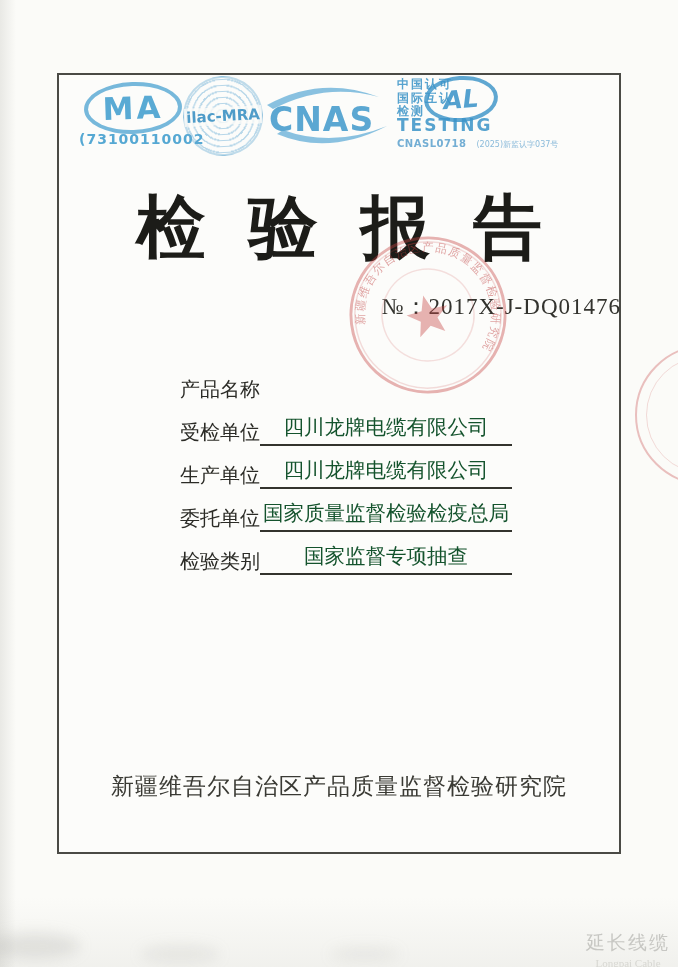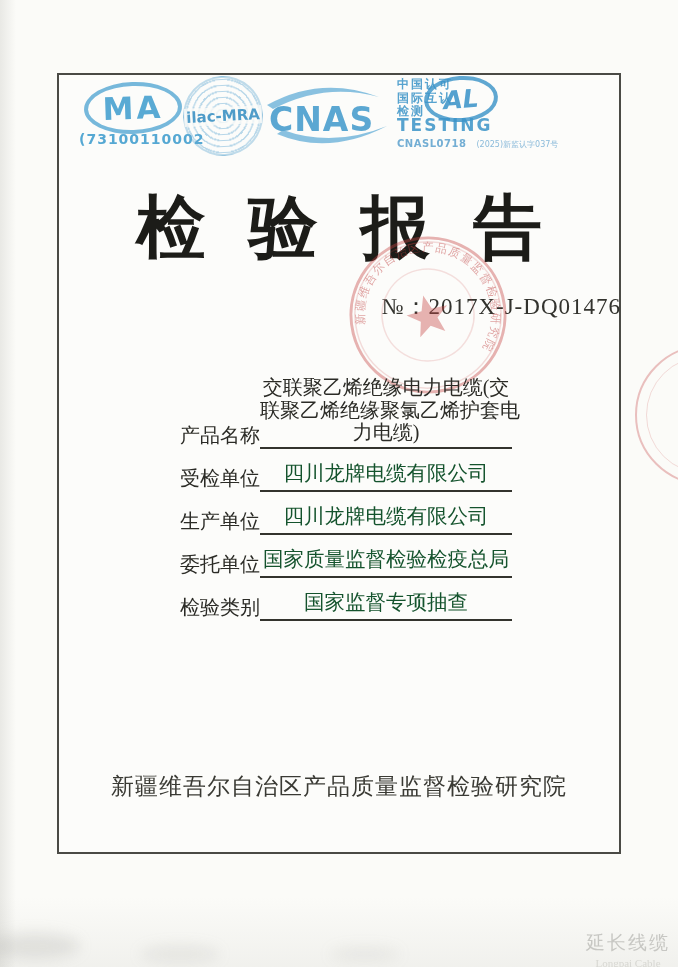--- a/index.html
+++ b/index.html
@@ -205,25 +205,20 @@
     <polygon points="84,64 89.3,78.7 104.9,79.2 92.6,88.8 96.9,103.8 84,95 71.1,103.8 75.4,88.8 63.1,79.2 78.7,78.7" fill="rgba(198,66,66,0.5)"></polygon>
   </svg>
 </div>
 
 <div class="partial-seal"></div>
 <div class="partial-seal-inner"></div>
 
 <div class="fields-block">
   <div class="field-row">
     <div class="field-label">产品名称</div>
-    <div class="field-value-area">
-      <div class="product-line">交联聚乙烯绝缘电力电缆(交</div>
-      <div class="product-line">联聚乙烯绝缘聚氯乙烯护套电</div>
-      <div class="product-line">力电缆)</div>
-    </div>
   </div>
   <div class="field-row">
     <div class="field-label">受检单位</div>
     <div class="field-value-area">
       <div class="field-value">四川龙牌电缆有限公司</div>
     </div>
   </div>
   <div class="field-row">
     <div class="field-label">生产单位</div>
     <div class="field-value-area">

